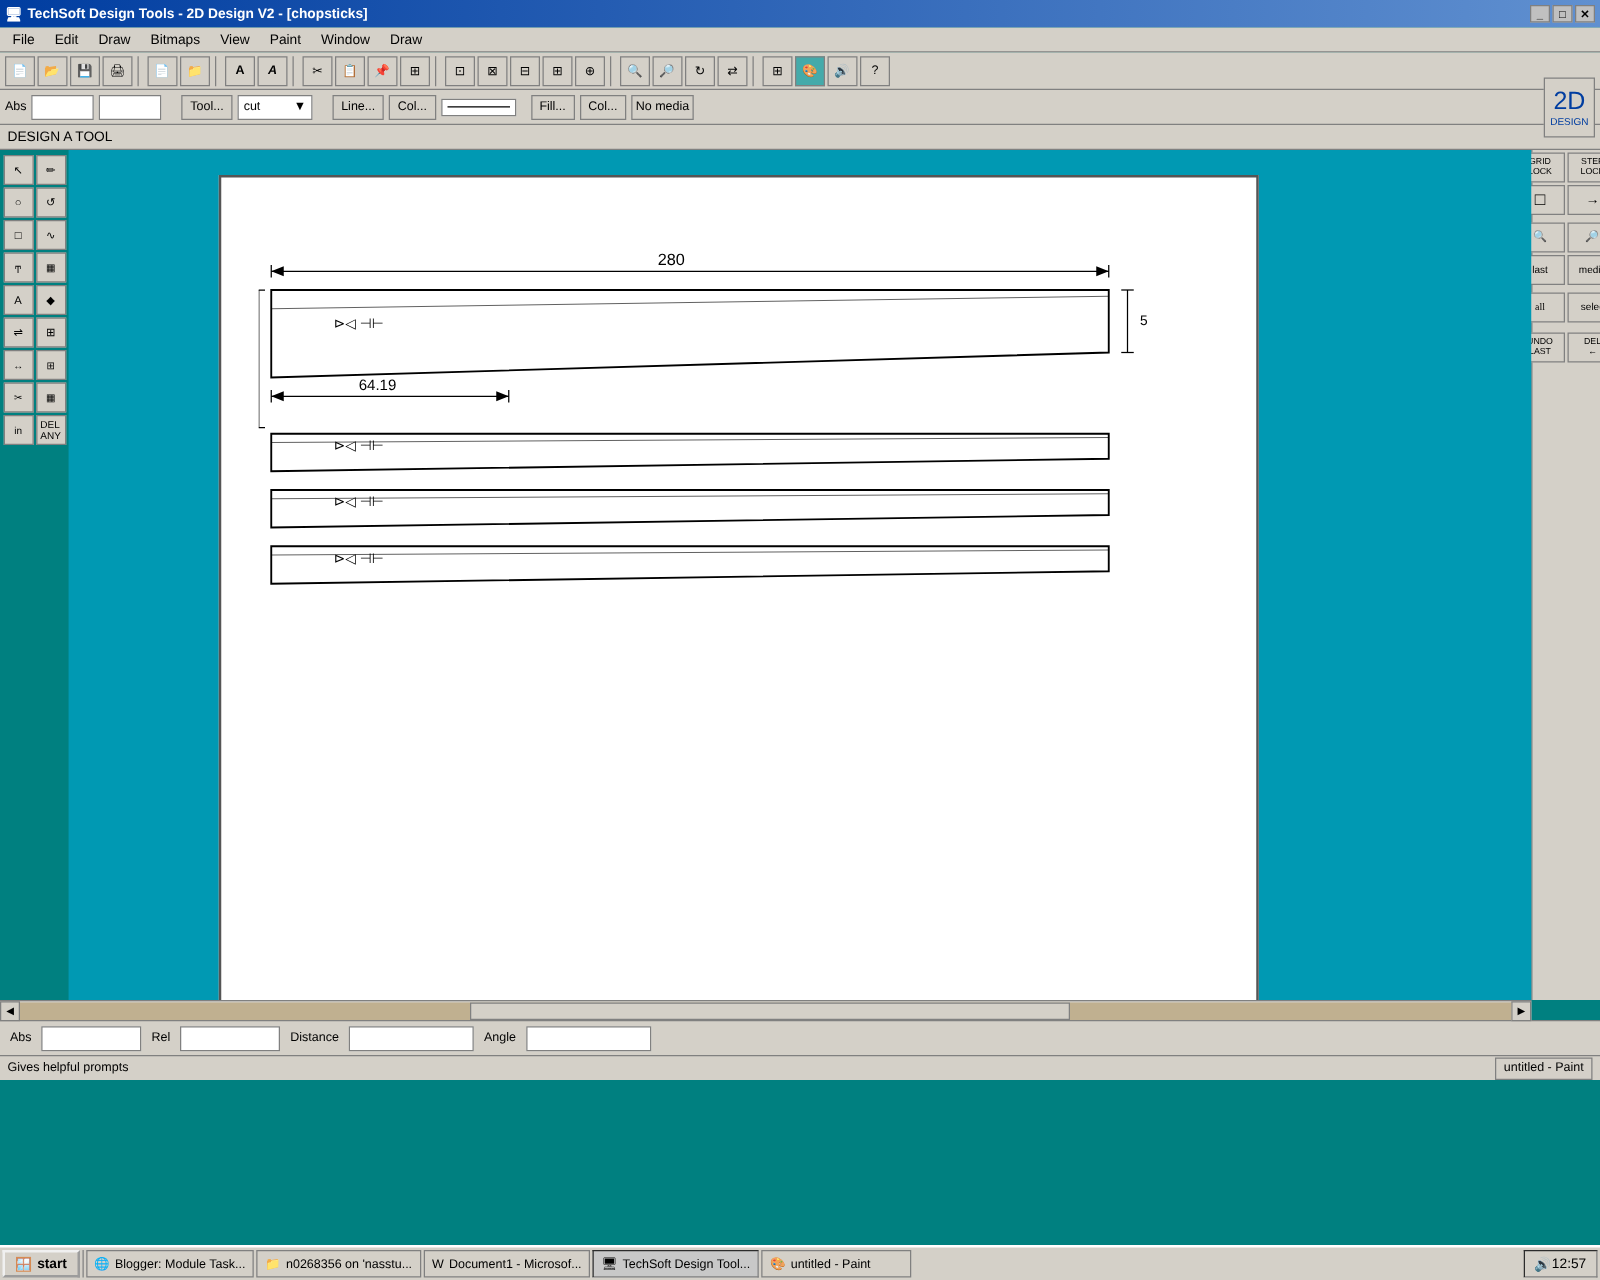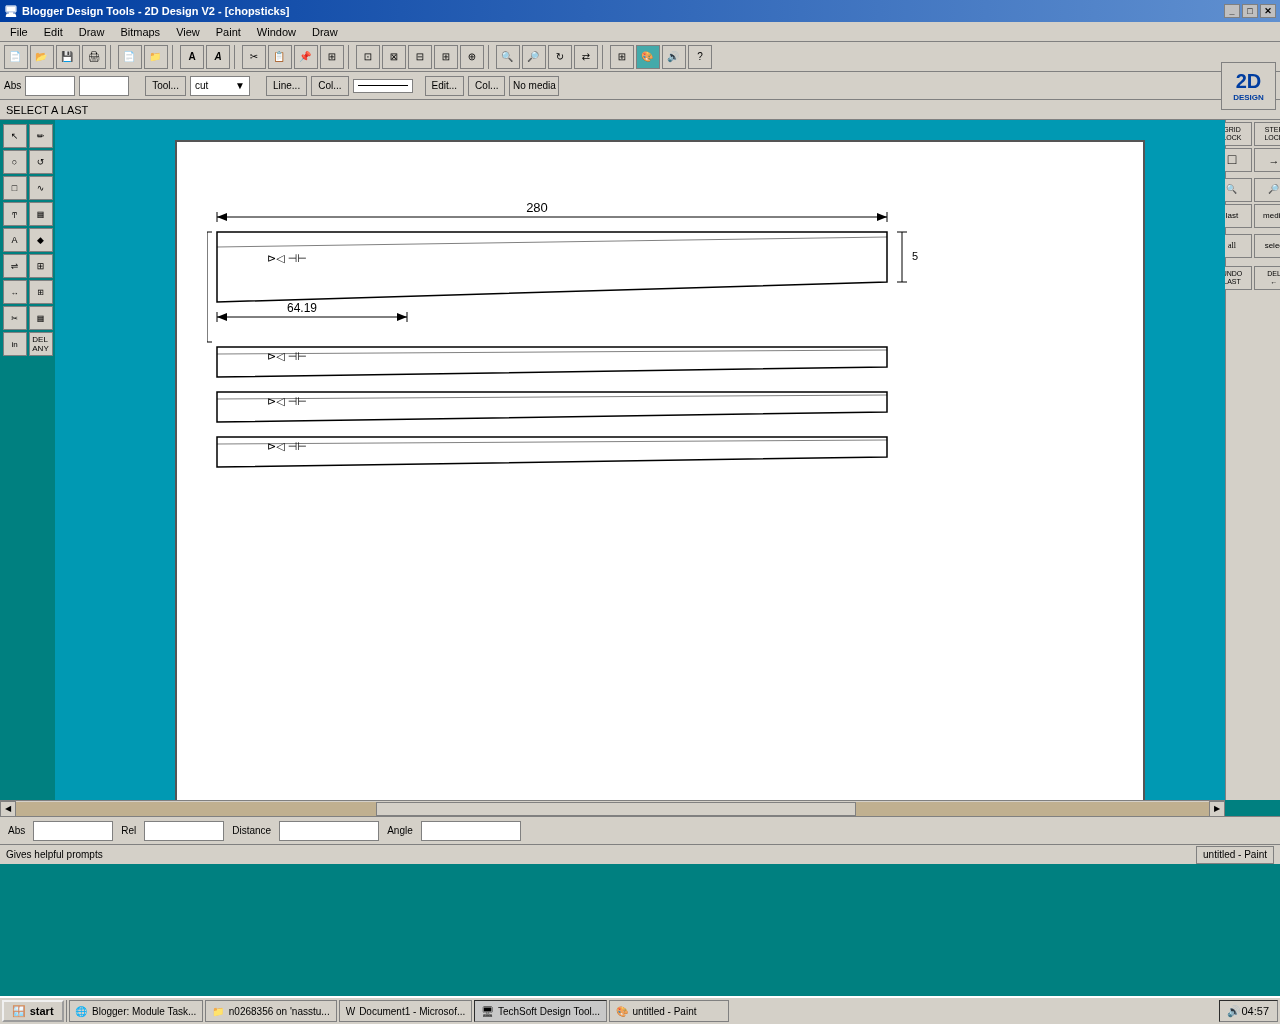--- a/index.html
+++ b/index.html
@@ -98,21 +98,21 @@
     }
     .lt-row { display: flex; gap: 2px; }
 
     
     #canvas-area {
       flex: 1; background: #0099b3; overflow: hidden; position: relative;
     }
     #drawing-canvas {
       position: absolute;
       top: 20px; left: 120px;
-      width: 970px; height: 700px;
+      width: 832px; height: 700px;
       background: white;
       border: 2px solid #555;
     }
 
     
     #right-toolbar {
       width: 55px; background: #d4d0c8;
       display: flex; flex-direction: column; align-items: center;
       padding: 4px 2px; gap: 2px;
       border-left: 1px solid #808080;
@@ -187,21 +187,21 @@
       height: 22px; padding: 0 8px; border: 1px inset #808080;
       font-size: 11px;
     }
   </style>
 </head>
 <body>
 
 <div id="titlebar">
   <div id="titlebar-left">
     <span>🖥</span>
-    <span>Blogger Design Tools - 2D Design V2 - [chopsticks]</span>
+    <span>TechSoft Design Tools - 2D Design V2 - [chopsticks]</span>
   </div>
   <div id="titlebar-controls">
     <div class="title-btn">_</div>
     <div class="title-btn">□</div>
     <div class="title-btn">✕</div>
   </div>
 </div>
 
 <div id="menubar">
   <div class="menu-item">File</div>
@@ -258,34 +258,34 @@
     <span>cut</span>
     <span style="margin-left:auto;">▼</span>
   </div>
   <span style="width:8px;"></span>
   <button class="prop-btn">Line...</button>
   <button class="prop-btn">Col...</button>
   <div class="line-preview">
     <div class="line-preview-inner"></div>
   </div>
   <span style="width:4px;"></span>
-  <button class="prop-btn">Edit...</button>
+  <button class="prop-btn">Fill...</button>
   <button class="prop-btn">Col...</button>
   <div class="fill-box">
     <span>No media</span>
   </div>
 
-  <div style="margin-left:auto; width:55px; height:48px; background:#d4d0c8; border:1px solid #808080; display:flex; flex-direction:column; align-items:center; justify-content:center; font-weight:bold; color:#003da0;">
+  <div style="margin-left:auto; width:41px; height:48px; background:#d4d0c8; border:1px solid #808080; display:flex; flex-direction:column; align-items:center; justify-content:center; font-weight:normal; color:#003da0;">
     <span style="font-size:20px;">2D</span>
     <span style="font-size:8px;">DESIGN</span>
   </div>
 </div>
 
 <div id="hintbar">
-  <span>SELECT A LAST</span>
+  <span>DESIGN A TOOL</span>
 </div>
 
 <div id="main-layout" style="display:flex; width:1280px; height:680px; background:#0099b3;">
 
   <div id="left-toolbar">
     <div class="lt-row">
       <div class="lt-btn">↖</div>
       <div class="lt-btn">✏</div>
     </div>
     <div class="lt-row">
@@ -452,15 +452,15 @@
     <span>🖥</span>
     <span>TechSoft Design Tool...</span>
   </div>
   <div class="taskbar-item">
     <span>🎨</span>
     <span>untitled - Paint</span>
   </div>
 
   <div class="taskbar-clock" style="margin-left:auto;">
     <span>🔊</span>
-    <span>04:57</span>
+    <span>12:57</span>
   </div>
 </div>
 
 </body></html>

